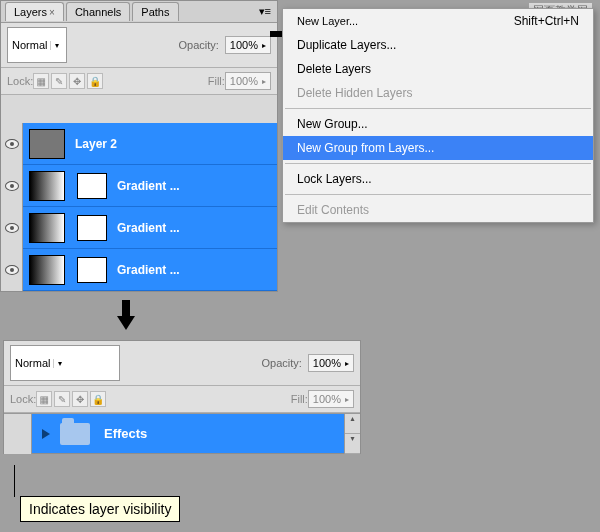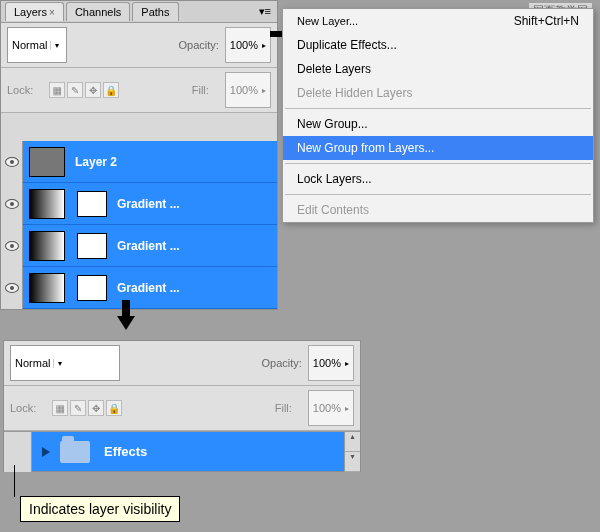--- a/index.html
+++ b/index.html
@@ -7,24 +7,24 @@
 
 
 .panel { position: absolute; left: 0; top: 0; width: 278px; background: #d9d9d9; border: 1px solid #8e8e8e; }
 .tabs { display: flex; background: #d0d0d0; border-bottom: 1px solid #999; height: 22px; align-items: center; padding-left: 4px; }
 .tab { padding: 3px 8px; border: 1px solid #999; background: #d9d9d9; border-bottom: none; margin-right: 2px; border-radius: 3px 3px 0 0; font-size: 11px; }
 .tab.active { background: #e6e6e6; }
 .tab-close { font-size: 10px; margin-left: 2px; color: #666; }
 .panel-menu-btn { margin-left: auto; margin-right: 4px; width: 16px; text-align: center; cursor: pointer; }
 
 .row1 { display: flex; align-items: center; padding: 4px 6px; gap: 6px; background: #e0e0e0; border-bottom: 1px solid #b0b0b0; }
-.row2 { display: flex; align-items: center; padding: 4px 6px; gap: 16px; background: #e0e0e0; border-bottom: 1px solid #b0b0b0; color: #888; }
+.row2 { display: flex; align-items: center; padding: 4px 6px; gap: 0; background: #e0e0e0; border-bottom: 1px solid #b0b0b0; color: #888; }
 .combo { display: inline-flex; align-items: center; border: 1px solid #999; background: #fff; padding: 1px 4px; height: 36px; }
 .combo-btn { width: 12px; text-align: center; border-left: 1px solid #ccc; margin-left: 3px; font-size: 8px; }
-.pct { display: inline-flex; align-items: center; border: 1px solid #aaa; background: #f4f4f4; padding: 1px 4px; height: 36px; }
+.pct { display: inline-flex; align-items: center; border: 1px solid #aaa; background: #f4f4f4; padding: 1px 4px; height: 18px; }
 .lock-icons { display: flex; gap: 2px; }
 .lock-icons span { width: 16px; height: 16px; display: inline-flex; align-items: center; justify-content: center; border: 1px solid #bbb; background: #eee; font-size: 10px; }
 
 .layer-list { background: #d9d9d9; margin-top: 28px; }
 .layer { display: flex; align-items: center; background: #2b8cff; color: #fff; border-bottom: 1px solid #1a6fd8; height: 42px; }
 .vis { width: 22px; height: 42px; background: #d9d9d9; display: flex; align-items: center; justify-content: center; border-right: 1px solid #999; }
 .eye { width: 14px; height: 10px; border: 1px solid #555; border-radius: 60% 60% 60% 60%; position: relative; background: #f0f0f0; }
 .eye::after { content:""; position:absolute; width:4px; height:4px; background:#555; border-radius:50%; top:2px; left:4px; }
 .thumb { width: 36px; height: 30px; background: #777; border: 1px solid #000; margin-left: 6px; }
 .thumb.grad { background: linear-gradient(90deg, #000, #fff); }
@@ -148,21 +148,21 @@
   </div>
 </div>
 
 <div class="arrow-right"></div>
 
 <div class="menu">
   <div class="menu-item">
     <span>New Layer...</span>
       <span class="shortcut">Shift+Ctrl+N</span>
   </div>
-  <div class="menu-item">Duplicate Effects...</div>
+  <div class="menu-item">Duplicate Layers...</div>
   <div class="menu-item">Delete Layers</div>
   <div class="menu-item disabled">Delete Hidden Layers</div>
   <div class="menu-sep"></div>
   <div class="menu-item">New Group...</div>
   <div class="menu-item sel">New Group from Layers...</div>
   <div class="menu-sep"></div>
   <div class="menu-item">Lock Layers...</div>
   <div class="menu-sep"></div>
   <div class="menu-item disabled">Edit Contents</div>
 </div>

